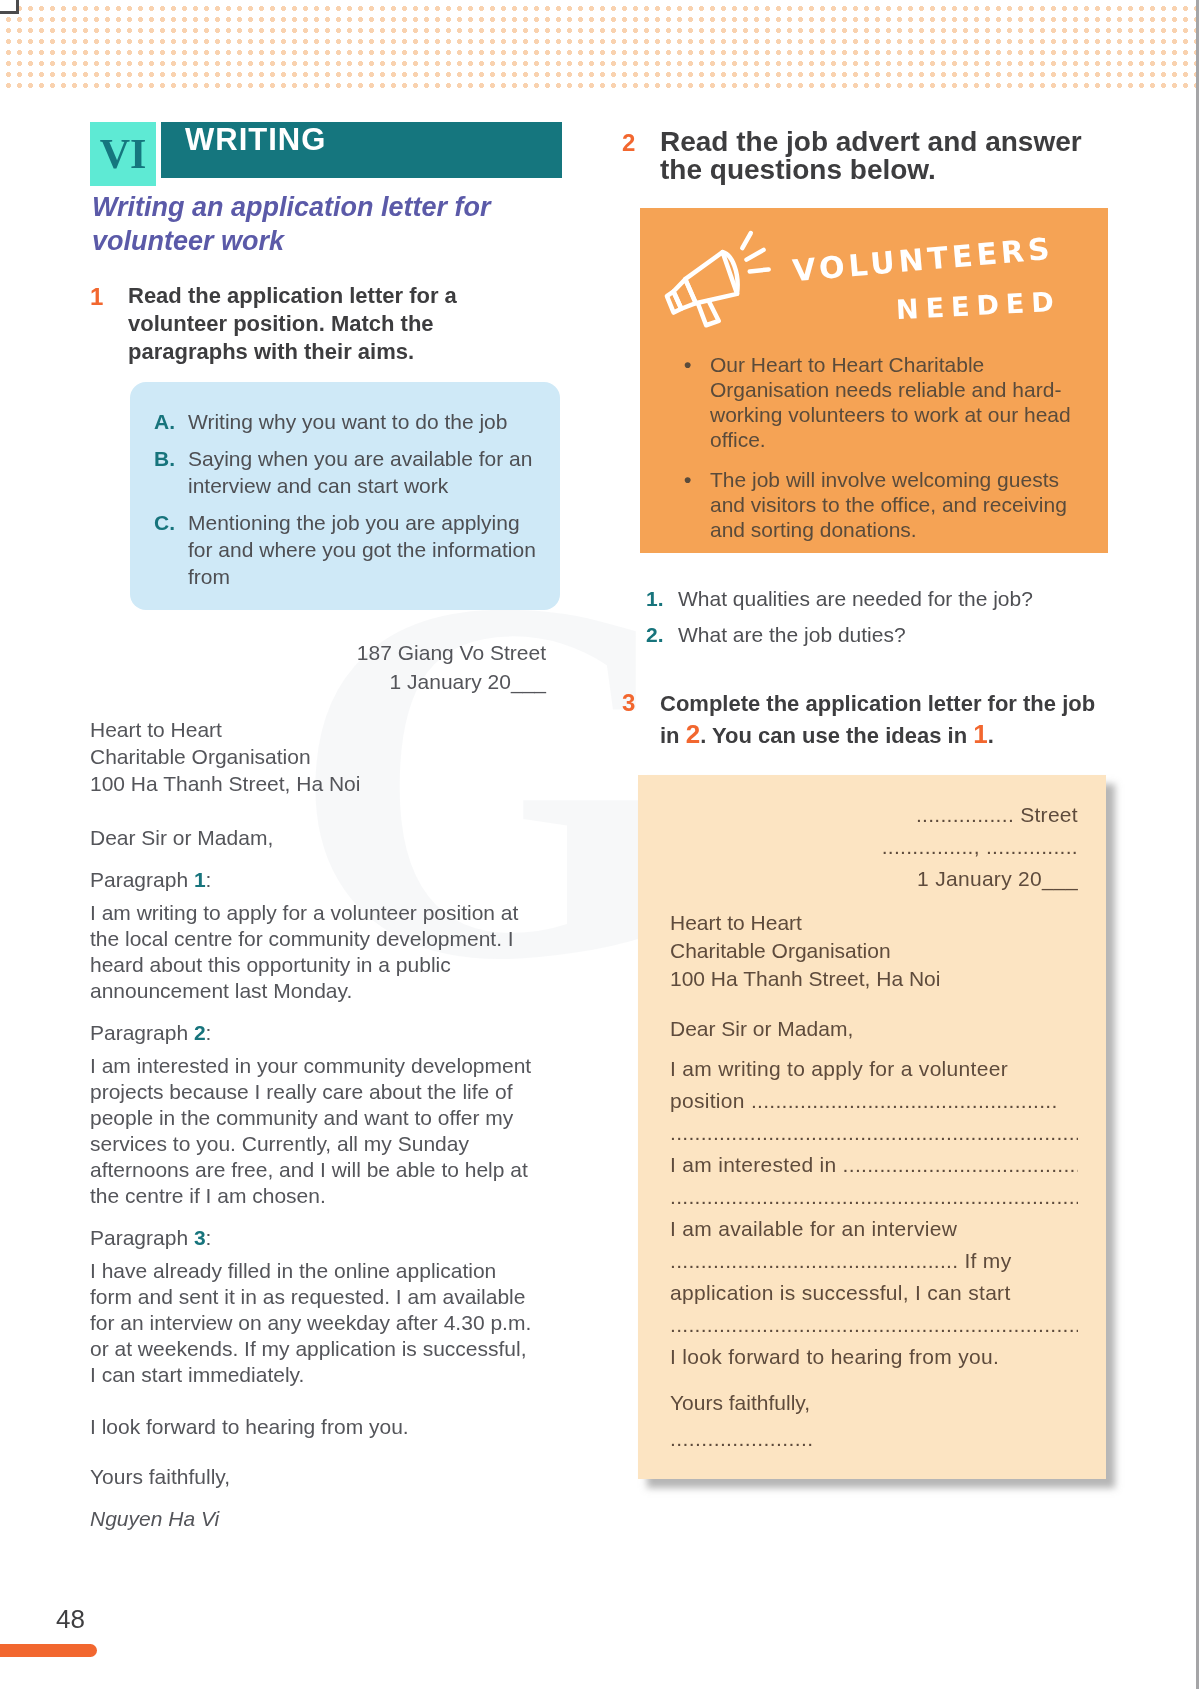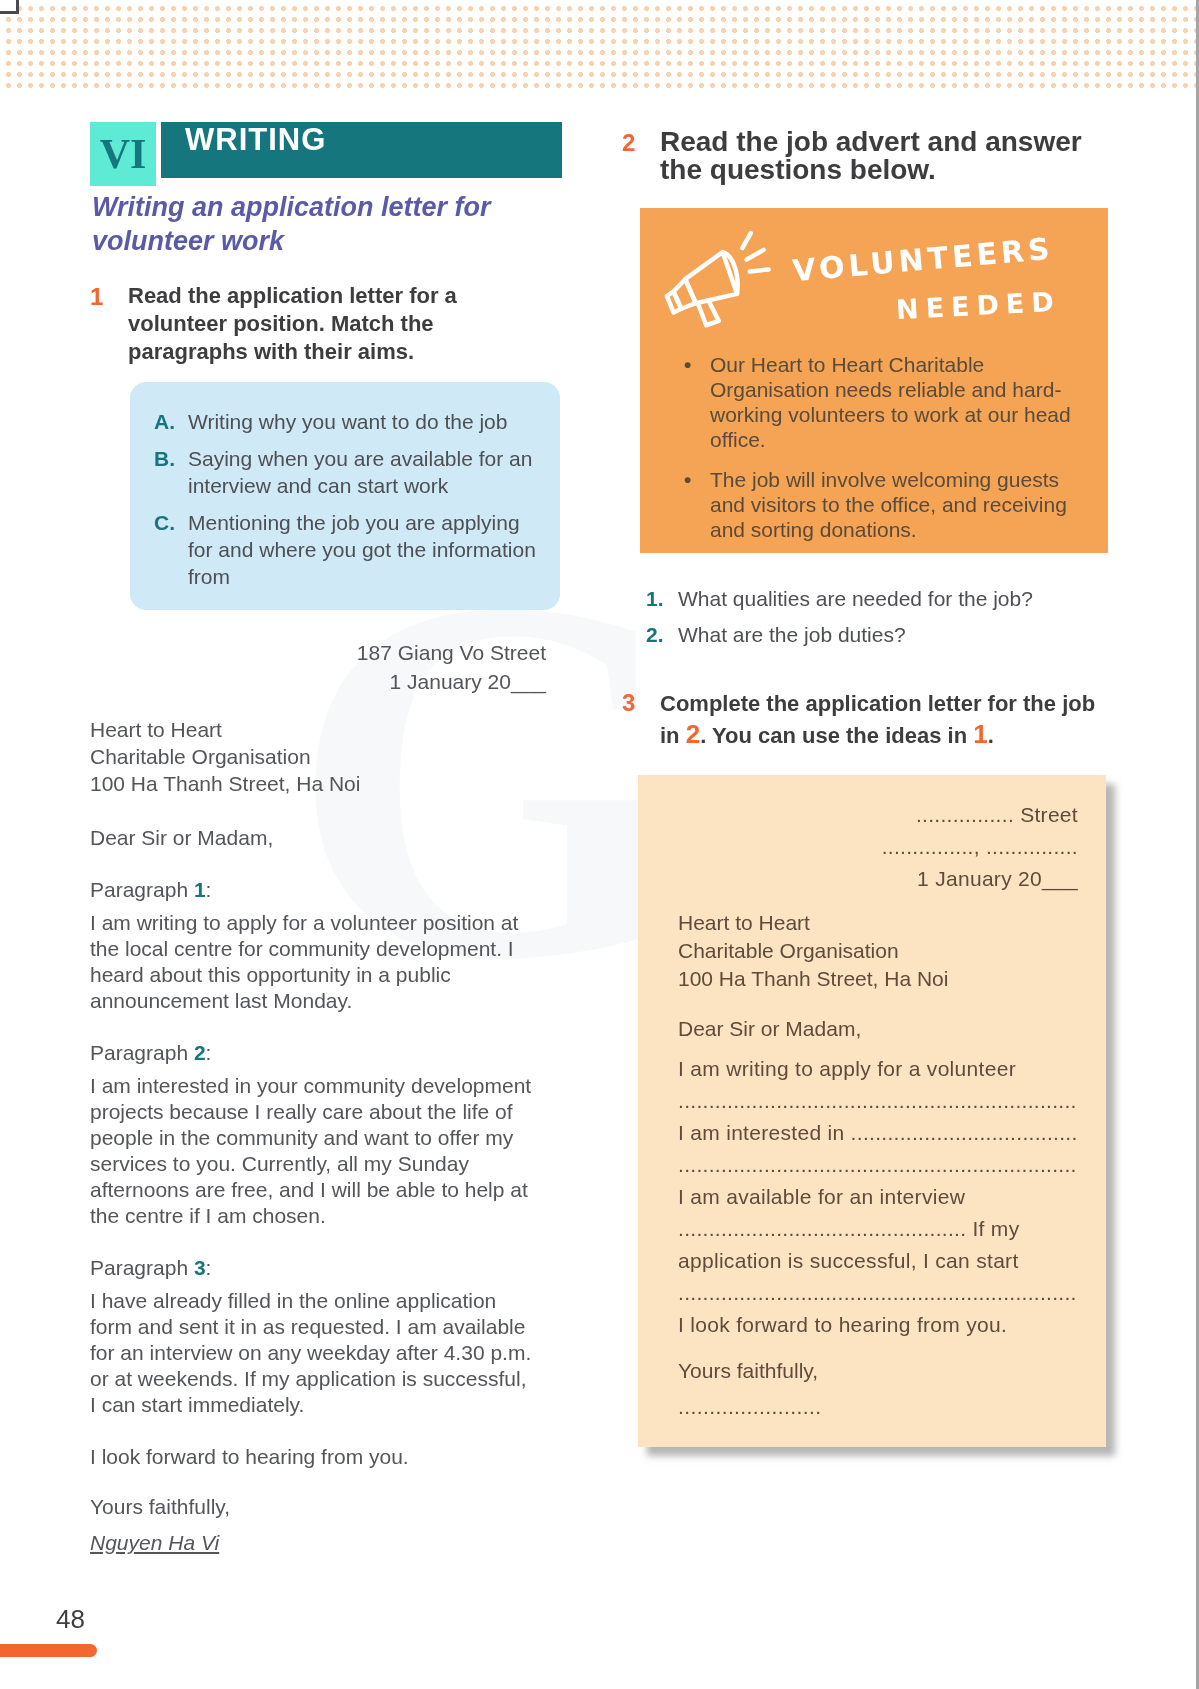--- a/index.html
+++ b/index.html
@@ -45,26 +45,26 @@
   .options-box {
     margin:16px 0 0 40px; width:430px; box-sizing:border-box; background:#cfe9f7;
     border-radius:16px; padding:16px 18px 20px 24px;
   }
   .option { display:flex; margin-top:10px; font-size:21px; line-height:27px; color:#4e4f53; }
   .option-label { color:#17747c; font-weight:bold; width:34px; flex:none; }
   .letter { margin-top:28px; color:#54555a; font-size:21px; line-height:26px; }
   .addr-right { text-align:right; padding-right:16px; line-height:29px; }
   .addr-left { margin-top:20px; line-height:27px; }
   .salutation { margin-top:28px; }
-  .para-head { margin-top:26px; }
+  .para-head { margin-top:16px; }
   .para-head .pnum { color:#17747c; font-weight:bold; }
   .para-body { margin-top:7px; width:444px; }
   .closing { margin-top:26px; }
   .signoff { margin-top:24px; }
-  .signature { margin-top:10px; font-style:italic;text-decoration:underline; }
+  .signature { margin-top:16px; font-style:italic; }
 
   
   .col-right { position:absolute; left:622px; top:128px; width:492px; }
   .ex-instruction-r { font-weight:bold; color:#3d3d3f; font-size:28px; line-height:28px; width:450px; }
   .advert {
     position:relative; margin:24px 0 0 18px; width:468px; height:345px; background:#f5a355;
     box-sizing:border-box; padding:144px 16px 0 44px;
   }
   .megaphone { position:absolute; left:10px; top:22px; transform:rotate(-6deg); }
   .advert-title1 {
@@ -77,21 +77,21 @@
   }
   .advert-bullet { display:flex; color:#5a4b3b; font-size:21px; line-height:25px; margin-bottom:15px; }
   .bullet-dot { width:26px; flex:none; font-weight:bold; }
   .questions { margin:32px 0 0 24px; }
   .question { display:flex; font-size:21px; line-height:27px; color:#4e4f53; margin-top:9px; }
   .q-num { color:#17747c; font-weight:bold; width:32px; flex:none; }
   .ex3-instruction { font-weight:bold; color:#3d3d3f; font-size:22px; line-height:31px; width:440px; }
   .ref { color:#f2672f; font-weight:bold; font-size:26px; }
   .template-box {
     margin:24px 0 0 16px; width:468px; box-sizing:border-box; background:#fce4c2;
-    padding:24px 28px 26px 40px; box-shadow:9px 9px 7px rgba(110,110,110,0.5);
+    padding:24px 28px 26px 32px; box-shadow:9px 9px 7px rgba(110,110,110,0.5);
     color:#5e4b3c; font-size:21px;
   }
   .t-addr { text-align:right; line-height:36px; letter-spacing:0.4px; }
   .t-recipient { margin-top:14px; line-height:28px; }
   .t-sal { margin-top:22px; line-height:28px; }
   .t-body { margin-top:10px; }
   .t-line { line-height:32px; white-space:nowrap; overflow:hidden; letter-spacing:0.3px; }
   .t-signoff { margin-top:16px; line-height:28px; }
   .t-sig { margin-top:8px; line-height:28px; letter-spacing:0.4px; }
 
@@ -235,20 +235,21 @@
         <div class="t-line">1 January 20___</div>
       </div>
       <div class="t-recipient">
         <div>Heart to Heart</div>
         <div>Charitable Organisation</div>
         <div>100 Ha Thanh Street, Ha Noi</div>
       </div>
       <div class="t-sal">Dear Sir or Madam,</div>
       <div class="t-body">
         <div class="t-line">I am writing to apply for a volunteer</div>
+        <div class="t-line">position ..................................................</div>
         <div class="t-line">..............................................................................</div>
         <div class="t-line">I am interested in ..........................................</div>
         <div class="t-line">..............................................................................</div>
         <div class="t-line">I am available for an interview</div>
         <div class="t-line">............................................... If my</div>
         <div class="t-line">application is successful, I can start</div>
         <div class="t-line">..............................................................................</div>
         <div class="t-line">I look forward to hearing from you.</div>
       </div>
       <div class="t-signoff">Yours faithfully,</div>

